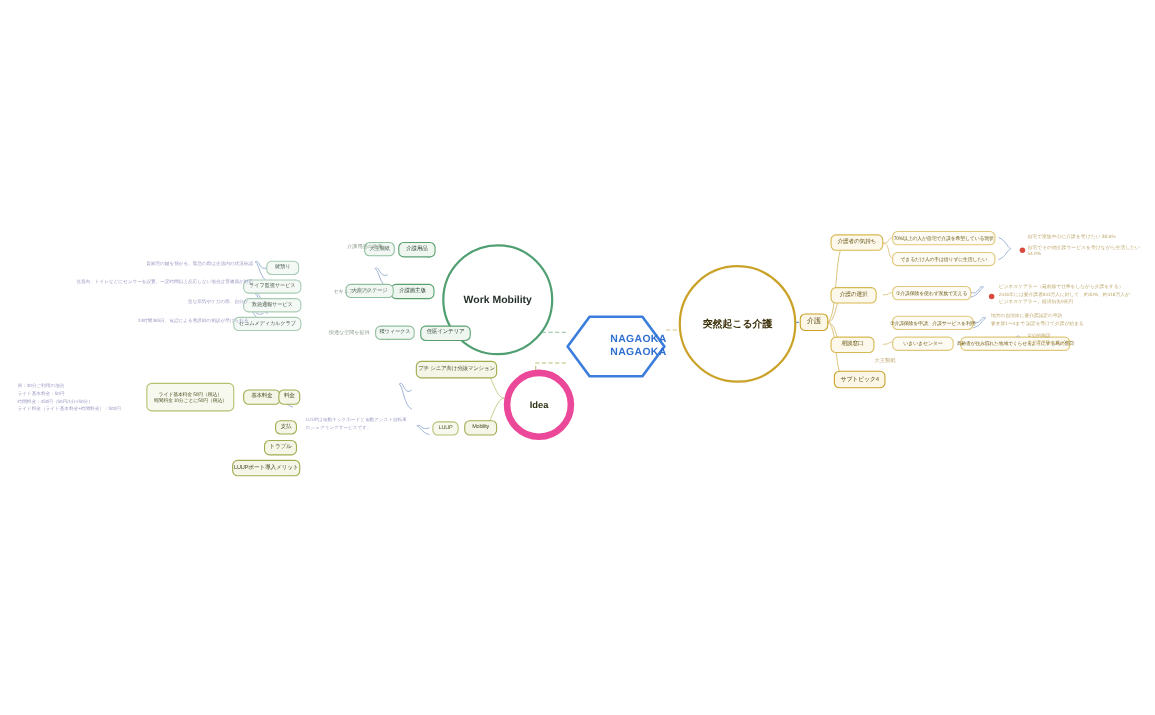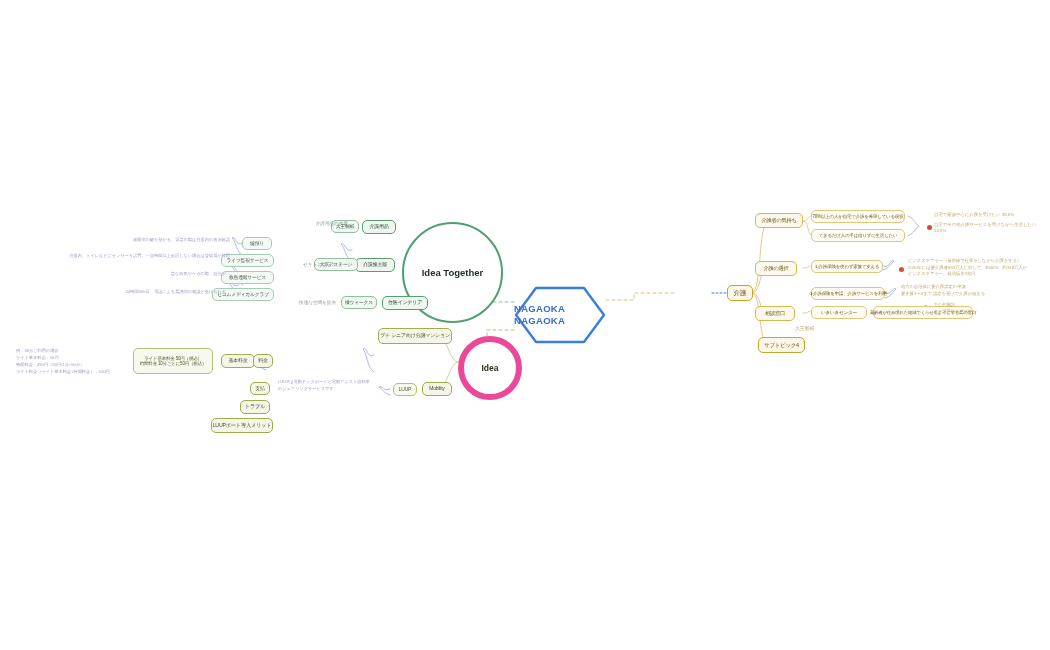--- a/index.html
+++ b/index.html
@@ -46,21 +46,21 @@
   }
   .circle-green{border:2.2px solid #4f9f72;color:#1f2b24;}
   .circle-olive{border:6px solid #ec4899;color:#2f3317;}
   .circle-gold{border:2.2px solid #c9a227;color:#3a2f08;}
 
   
   #hexwrap{position:absolute;left:514px;top:286px;width:92px;height:58px;}
   #hexwrap svg{position:absolute;left:0;top:0;}
   #hexlabel{
     position:absolute;left:0;top:0;width:92px;height:58px;
-    display:flex;flex-direction:column;align-items:flex-start;justify-content:center;
+    display:flex;flex-direction:column;align-items:flex-end;justify-content:center;
     color:#2f6fd0;font-weight:bold;font-size:9.5px;line-height:1.3;
     letter-spacing:0.3px;
   }
 
   
   .note{
     position:absolute;
     line-height:1.45;
     white-space:pre-line;
   }
@@ -126,27 +126,30 @@
     <svg width="92" height="58" viewBox="0 0 92 58">
       <polygon points="22,2 70,2 90,29 70,56 22,56 2,29" fill="#ffffff" stroke="#3b7ddd" stroke-width="2.4" stroke-linejoin="round"></polygon>
     </svg>
     <div id="hexlabel">
       <span>NAGAOKA</span>
       <span>NAGAOKA</span>
     </div>
   </div>
 
   <div class="circle circle-green" style="left:402px;top:222px;width:97px;height:97px;font-size:9.5px;">
-    <span>Idea Together</span>
+    <span>Work Mobility</span>
   </div>
 
   <div class="circle circle-olive" style="left:458px;top:336px;width:52px;height:52px;font-size:8.5px;">
     <span>Idea</span>
   </div>
 
+  <div class="circle circle-gold" style="left:617px;top:241px;width:103px;height:103px;font-size:9px;">
+    <span>突然起こる介護</span>
+  </div>
 
   <div class="pill y1" style="left:727px;top:285px;width:26px;height:16px;font-size:6.5px;">
     <span>介護</span>
   </div>
 
   <div class="pill y2" style="left:755px;top:213px;width:48px;height:15px;font-size:5.2px;">
     <span>介護者の気持ち</span>
   </div>
   <div class="pill y2" style="left:755px;top:261px;width:42px;height:15px;font-size:5.2px;">
     <span>介護の選択</span>

